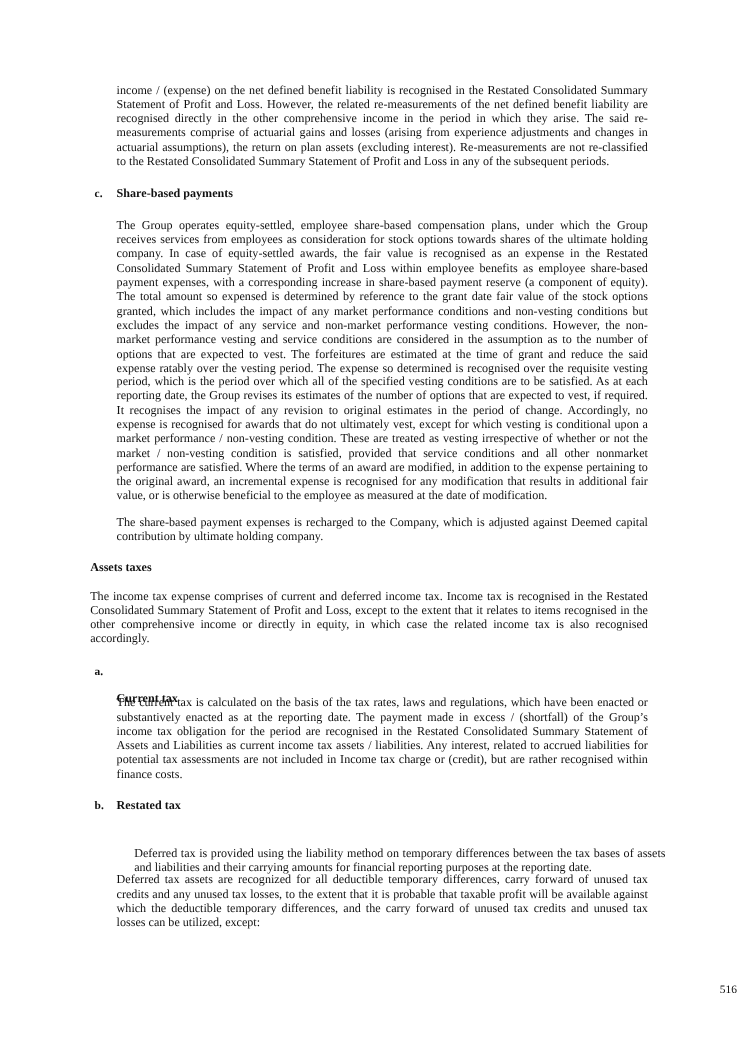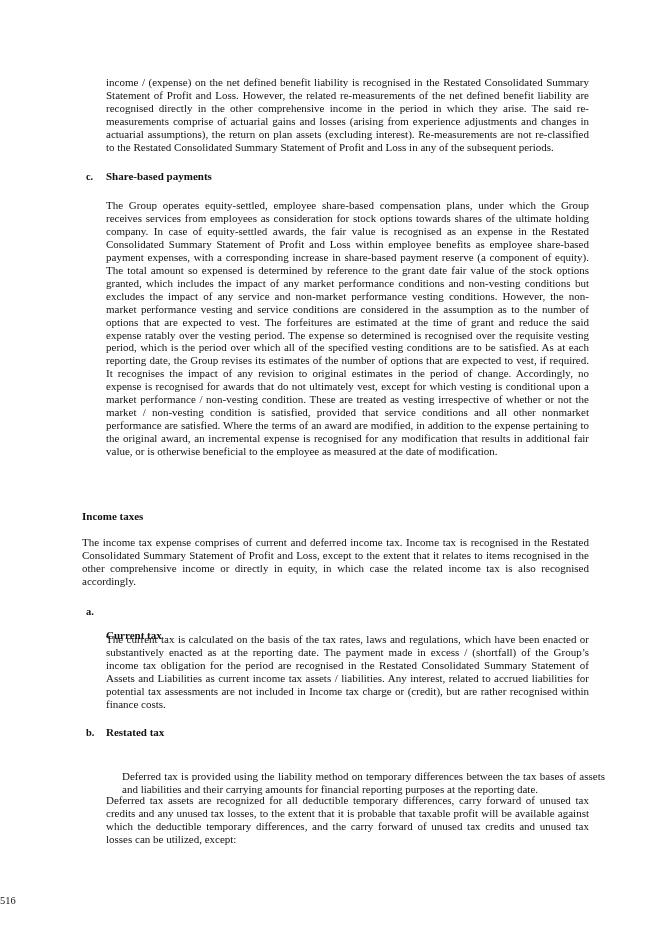--- a/index.html
+++ b/index.html
@@ -4,36 +4,37 @@
 <style>
   html, body { margin: 0; padding: 0; background: #ffffff; }
   body { width: 670px; height: 947px; position: relative; overflow: hidden;
          font-family: "Liberation Serif", serif; color: #111; }
   .page { position: absolute; left: 0; top: 0; width: 670px; height: 947px; }
   .block { position: absolute; font-size: 11px; line-height: 12.95px; text-align: justify; }
   .ind { left: 106px; width: 483px; }
   .full { left: 82px; width: 507px; }
   .head { position: absolute; font-size: 11px; font-weight: bold; line-height: 13px; }
   .marker { position: absolute; font-size: 10.4px; font-weight: bold; line-height: 13px; }
-  .pageno { position: absolute; left: 0; width: 670px; text-align: left; top: 895px; font-size: 10.4px; }
+  .pageno { position: absolute; left: 0; width: 670px; text-align: right; top: 895px; font-size: 10.4px; }
 </style>
 </head>
 <body>
 
 <div class="page">
 
   <p class="block ind" style="top:76px;margin:0;">income / (expense) on the net defined benefit liability is recognised in the Restated Consolidated Summary Statement of Profit and Loss. However, the related re-measurements of the net defined benefit liability are recognised directly in the other comprehensive income in the period in which they arise. The said re-measurements comprise of actuarial gains and losses (arising from experience adjustments and changes in actuarial assumptions), the return on plan assets (excluding interest). Re-measurements are not re-classified to the Restated Consolidated Summary Statement of Profit and Loss in any of the subsequent periods.</p>
 
   <div class="marker" style="left:86px;top:170px;">c.</div>
   <div class="head" style="left:106px;top:170px;">Share-based payments</div>
 
   <p class="block ind" style="top:199px;margin:0;">The Group operates equity-settled, employee share-based compensation plans, under which the Group receives services from employees as consideration for stock options towards shares of the ultimate holding company. In case of equity-settled awards, the fair value is recognised as an expense in the Restated Consolidated Summary Statement of Profit and Loss within employee benefits as employee share-based payment expenses, with a corresponding increase in share-based payment reserve (a component of equity). The total amount so expensed is determined by reference to the grant date fair value of the stock options granted, which includes the impact of any market performance conditions and non-vesting conditions but excludes the impact of any service and non-market performance vesting conditions. However, the non-market performance vesting and service conditions are considered in the assumption as to the number of options that are expected to vest. The forfeitures are estimated at the time of grant and reduce the said expense ratably over the vesting period. The expense so determined is recognised over the requisite vesting period, which is the period over which all of the specified vesting conditions are to be satisfied. As at each reporting date, the Group revises its estimates of the number of options that are expected to vest, if required. It recognises the impact of any revision to original estimates in the period of change. Accordingly, no expense is recognised for awards that do not ultimately vest, except for which vesting is conditional upon a market performance / non-vesting condition. These are treated as vesting irrespective of whether or not the market / non-vesting condition is satisfied, provided that service conditions and all other nonmarket performance are satisfied. Where the terms of an award are modified, in addition to the expense pertaining to the original award, an incremental expense is recognised for any modification that results in additional fair value, or is otherwise beneficial to the employee as measured at the date of modification.</p>
 
+  <p class="block ind" style="top:469px;margin:0;">The share-based payment expenses is recharged to the Company, which is adjusted against Deemed capital contribution by ultimate holding company.</p>
 
-  <div class="head" style="left:82px;top:510px;">Income taxes</div>
+  <div class="head" style="left:82px;top:510px;">Assets taxes</div>
 
   <p class="block full" style="top:536px;margin:0;">The income tax expense comprises of current and deferred income tax. Income tax is recognised in the Restated Consolidated Summary Statement of Profit and Loss, except to the extent that it relates to items recognised in the other comprehensive income or directly in equity, in which case the related income tax is also recognised accordingly.</p>
 
   <div class="marker" style="left:86px;top:605px;">a.</div>
   <div class="head" style="left:106px;top:629px;">Current tax</div>
 
   <p class="block ind" style="top:633px;margin:0;">The current tax is calculated on the basis of the tax rates, laws and regulations, which have been enacted or substantively enacted as at the reporting date. The payment made in excess / (shortfall) of the Group’s income tax obligation for the period are recognised in the Restated Consolidated Summary Statement of Assets and Liabilities as current income tax assets / liabilities. Any interest, related to accrued liabilities for potential tax assessments are not included in Income tax charge or (credit), but are rather recognised within finance costs.</p>
 
   <div class="marker" style="left:86px;top:726px;">b.</div>
   <div class="head" style="left:106px;top:726px;">Restated tax</div>

